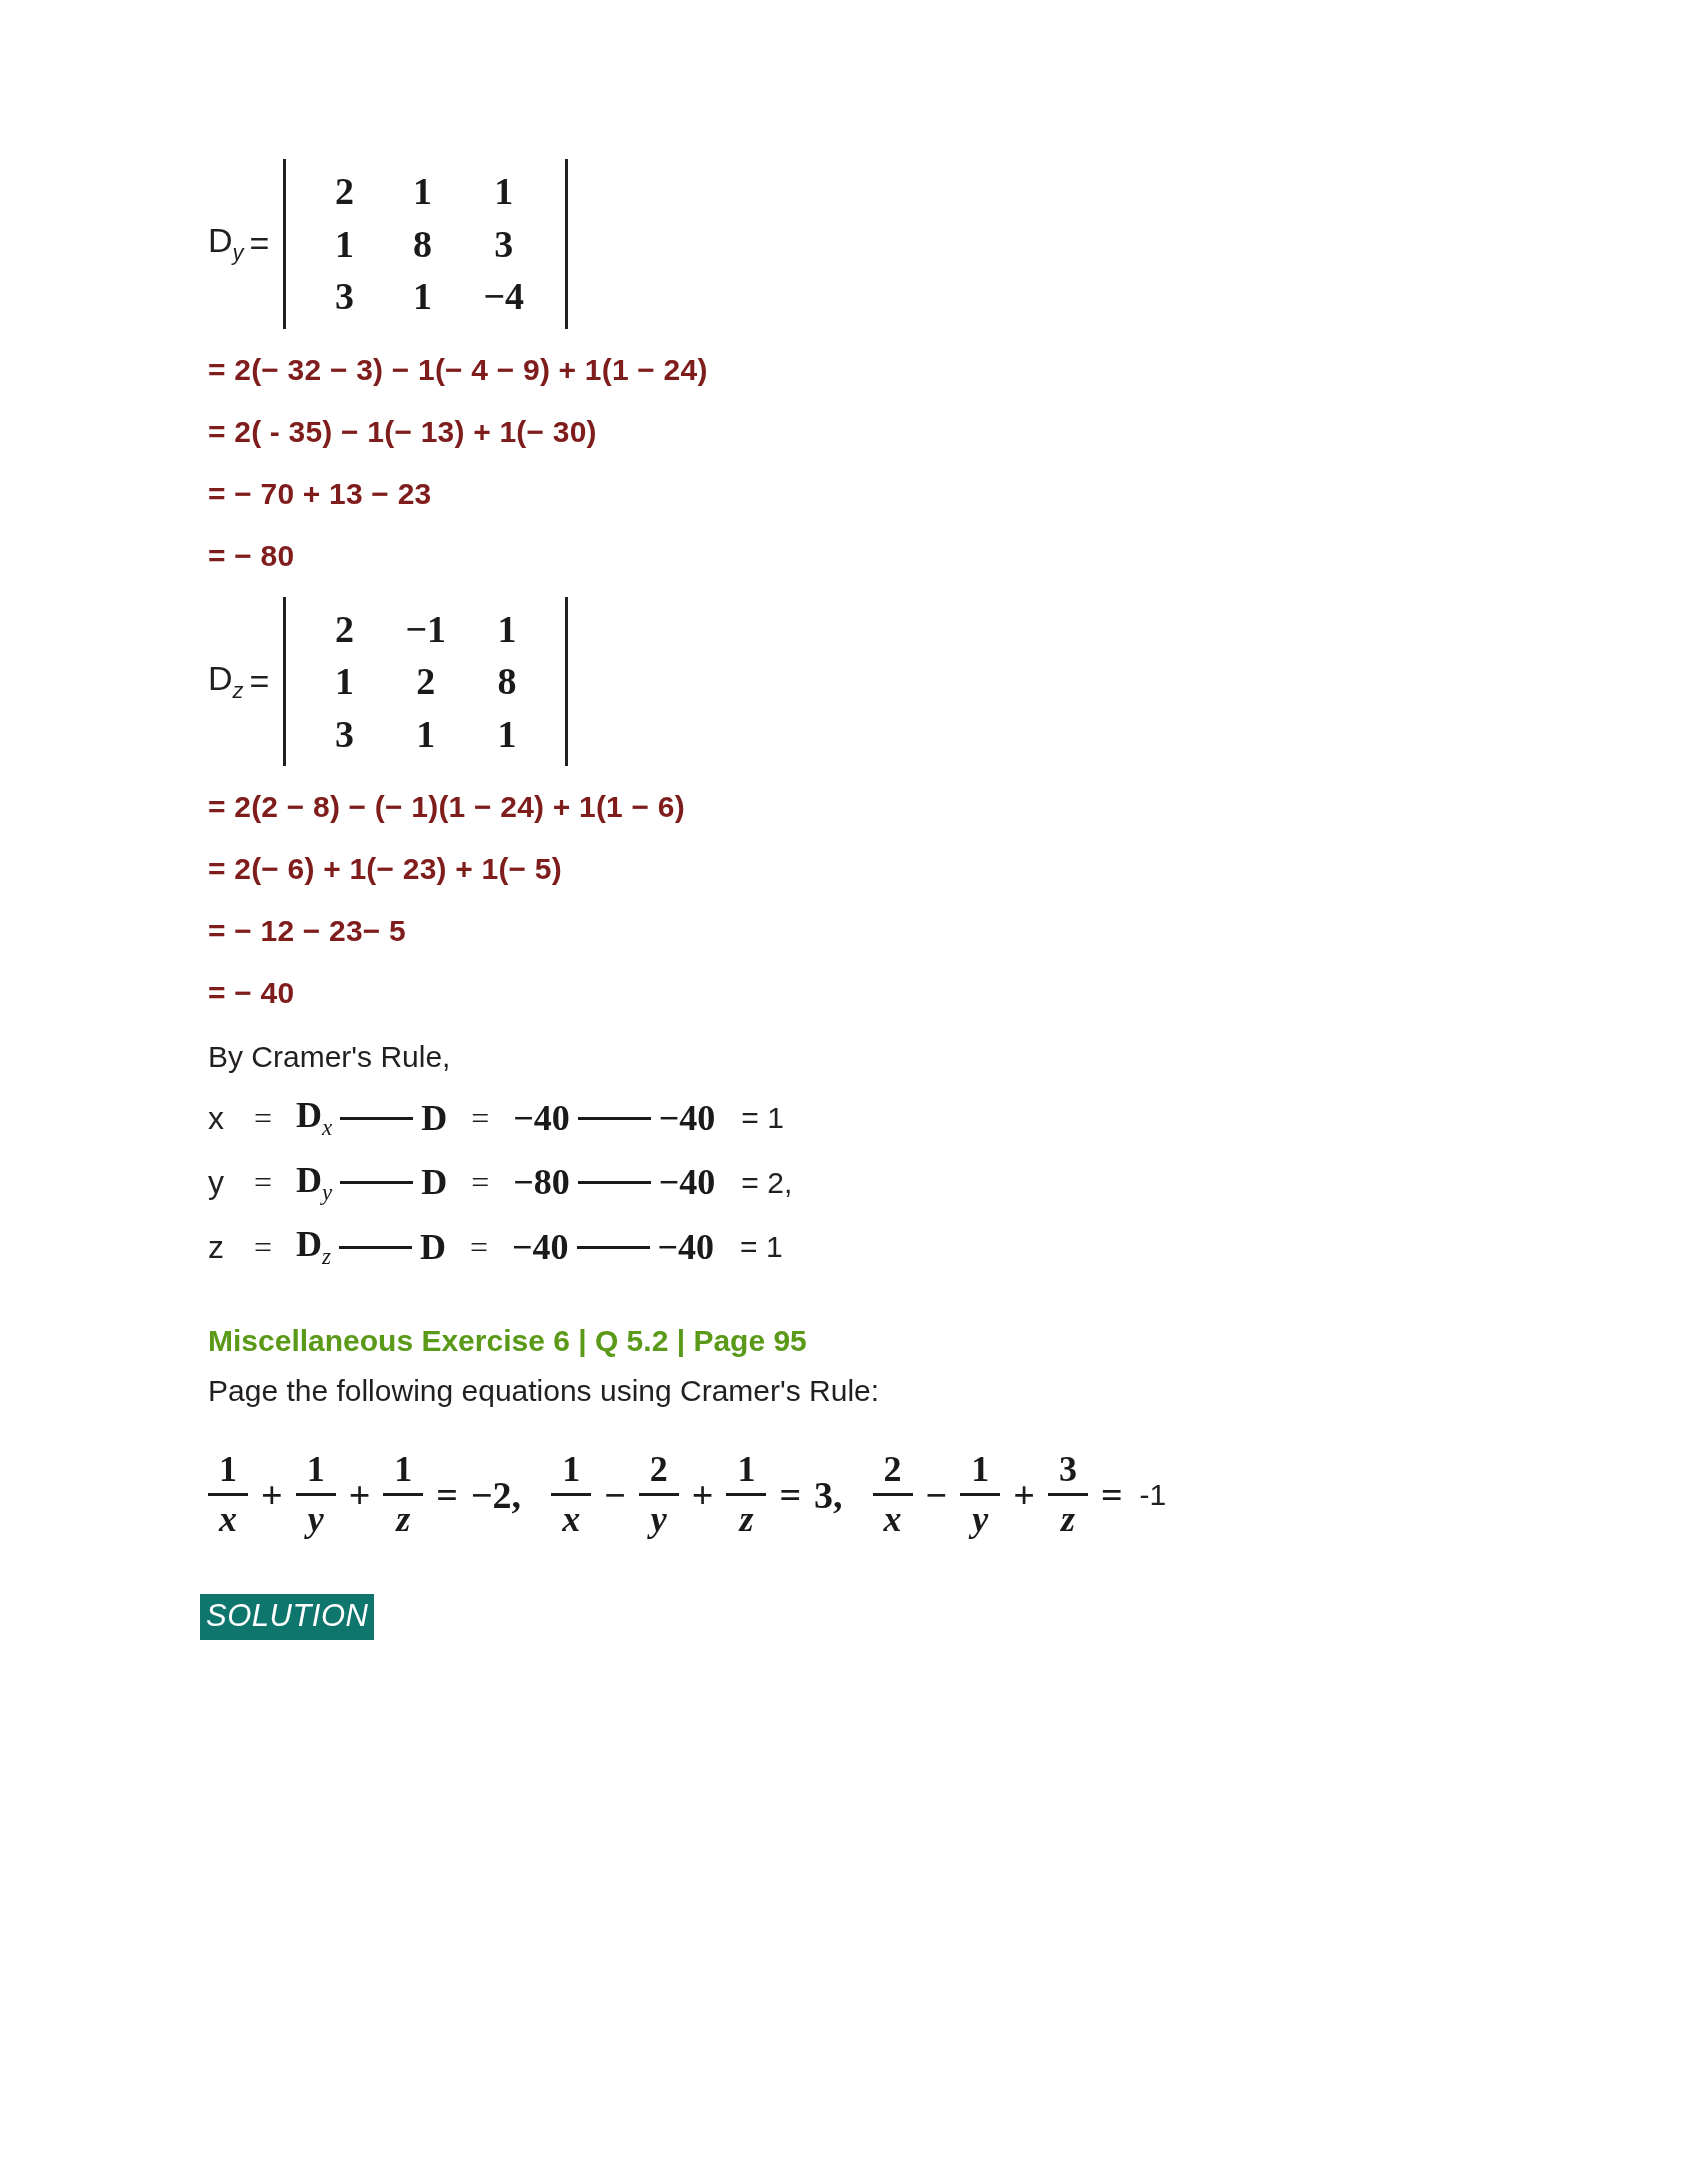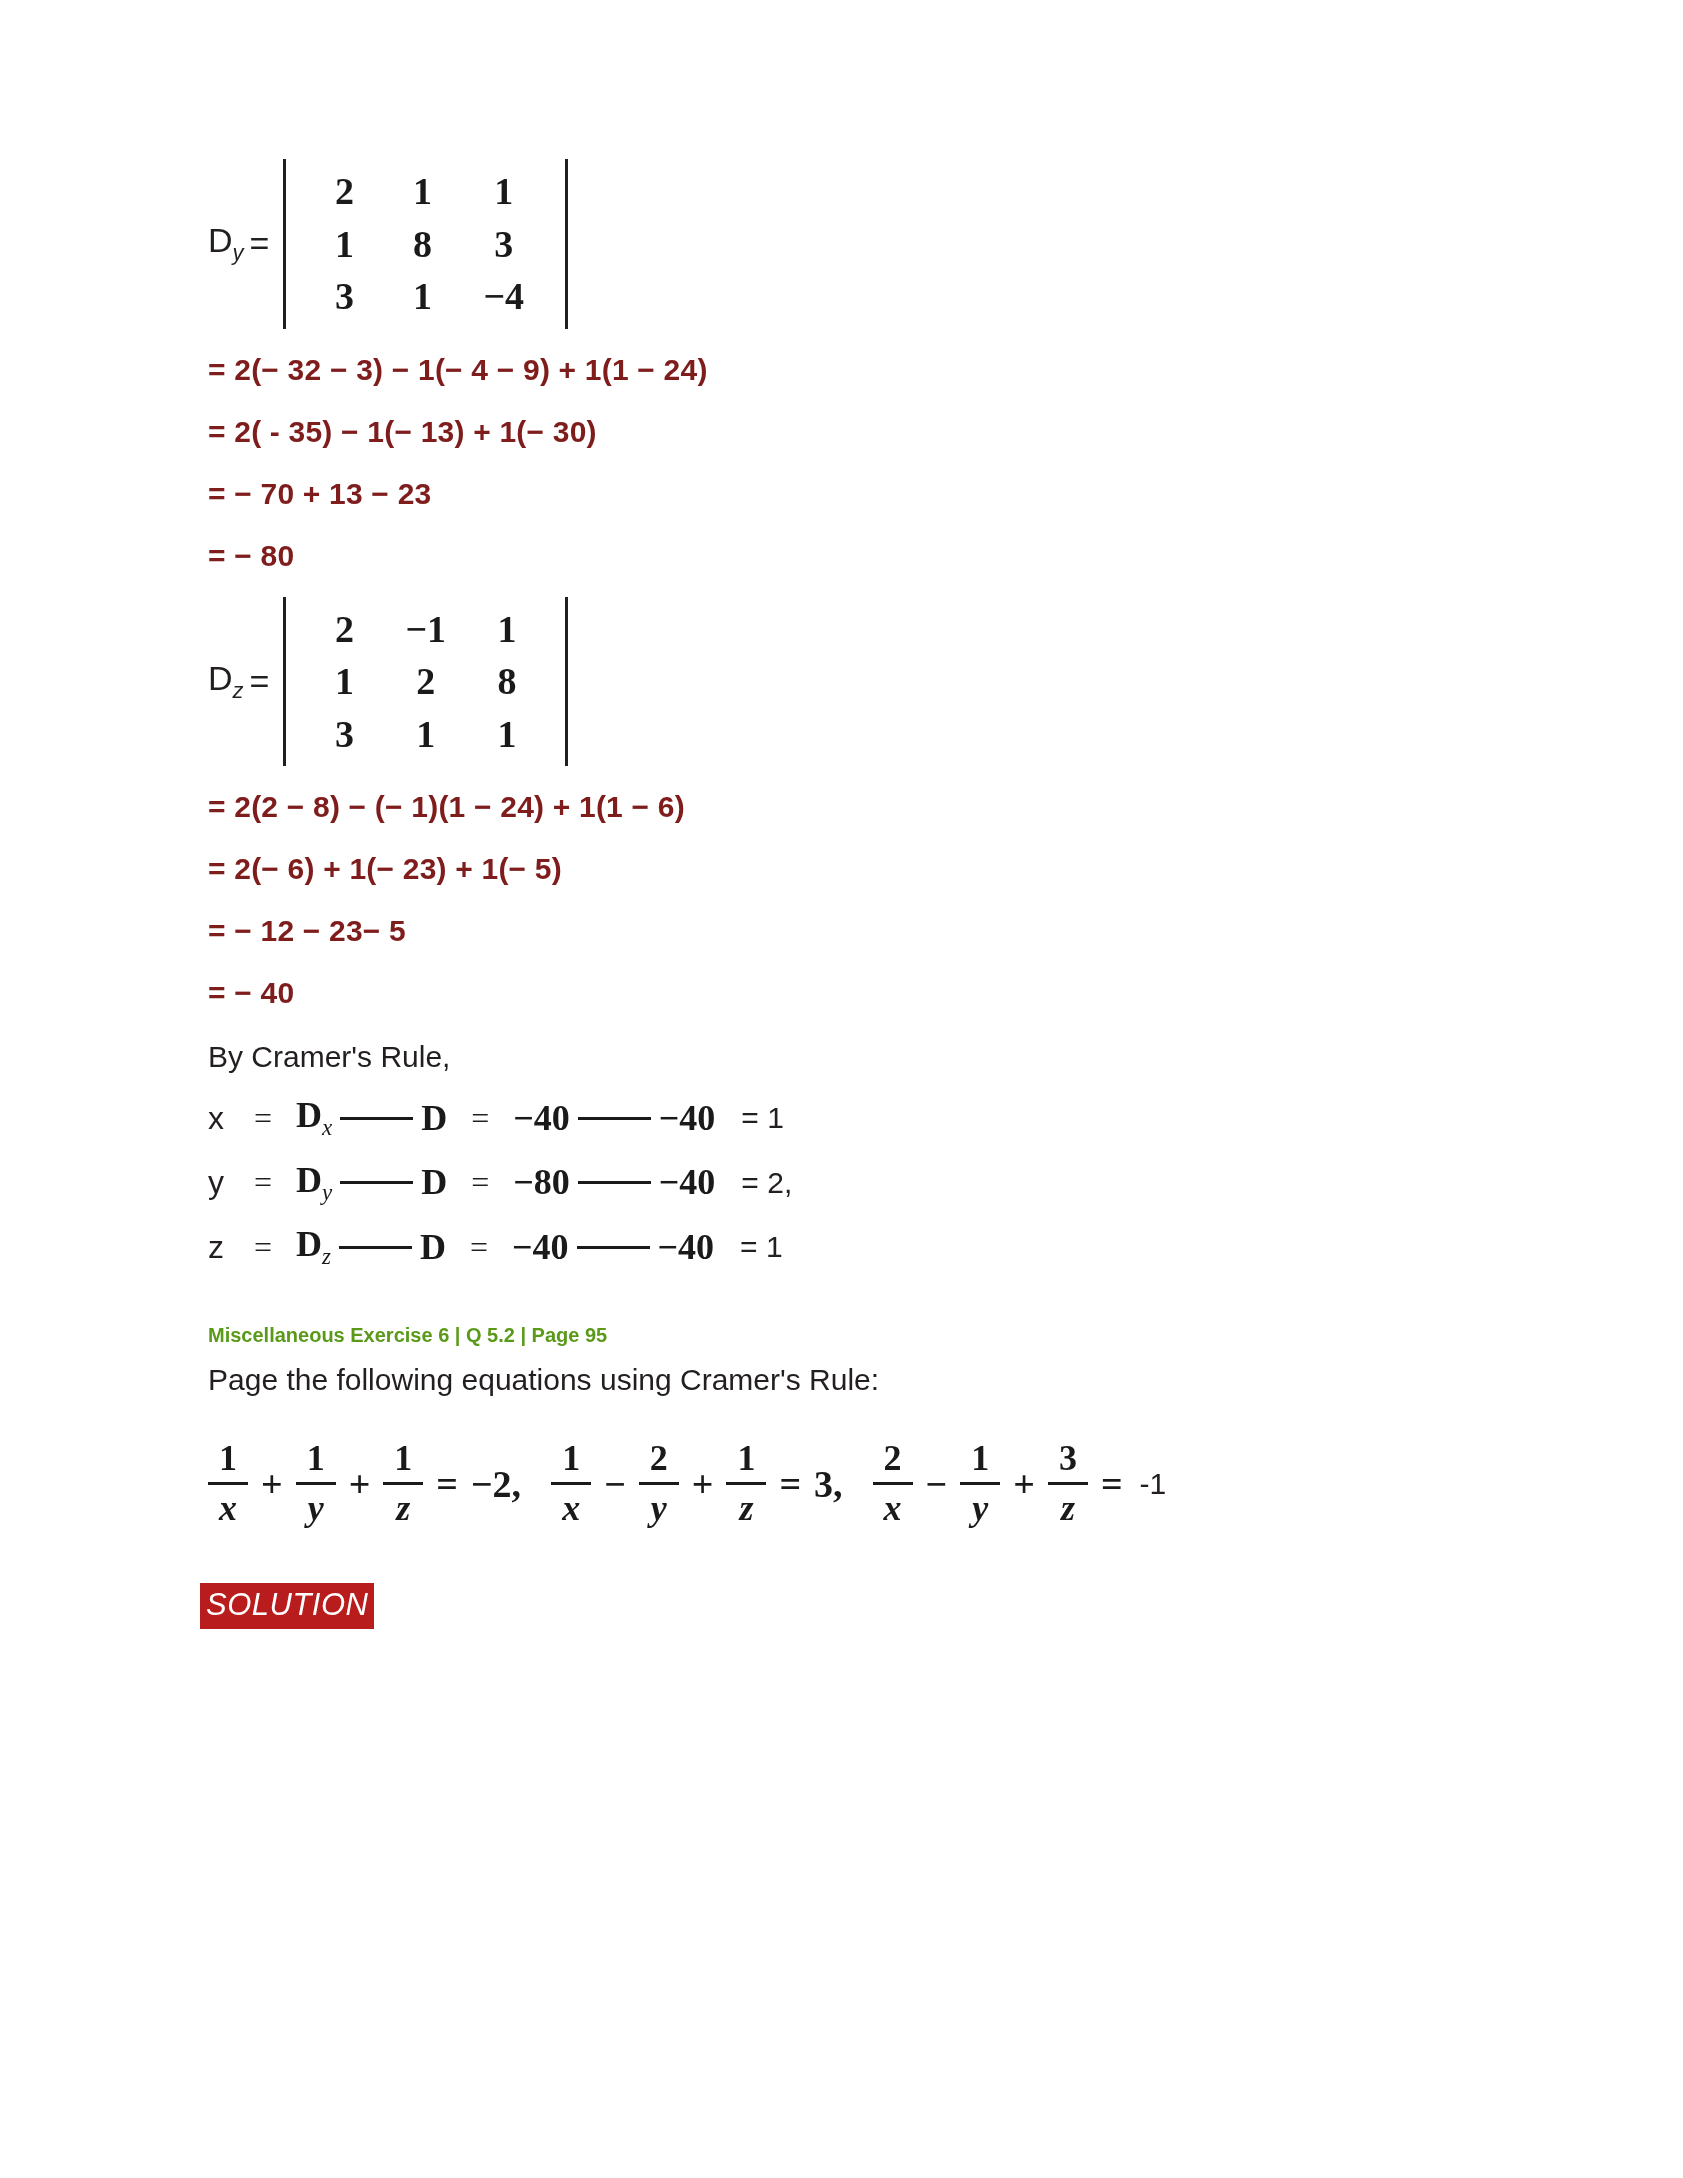--- a/index.html
+++ b/index.html
@@ -152,21 +152,21 @@
     font-weight: normal;
   }
   .frac-result {
     font-size: 30px;
     color: #231f20;
     margin-left: 18px;
   }
 
   
   .exercise-heading {
-    font-size: 20px;
+    font-size: 30px;
     font-weight: bold;
     color: #5a9a18;
     margin: 46px 0 0 14px;
     white-space: nowrap;
   }
 
   
   .question-eq {
     display: flex;
     align-items: center;
@@ -212,21 +212,21 @@
     width: 100%;
     min-width: 40px;
     height: 3px;
     background: #1a1a1a;
     margin: 4px 0;
   }
 
   
   .solution-badge {
     display: inline-block;
-    background: #b91c1c;
+    background: #0f766e;
     color: #ffffff;
     font-style: italic;
     font-weight: normal;
     font-size: 31px;
     letter-spacing: 0.5px;
     padding: 4px 6px 6px 6px;
     margin: 44px 0 0 6px;
   }
 </style>
 </head>

